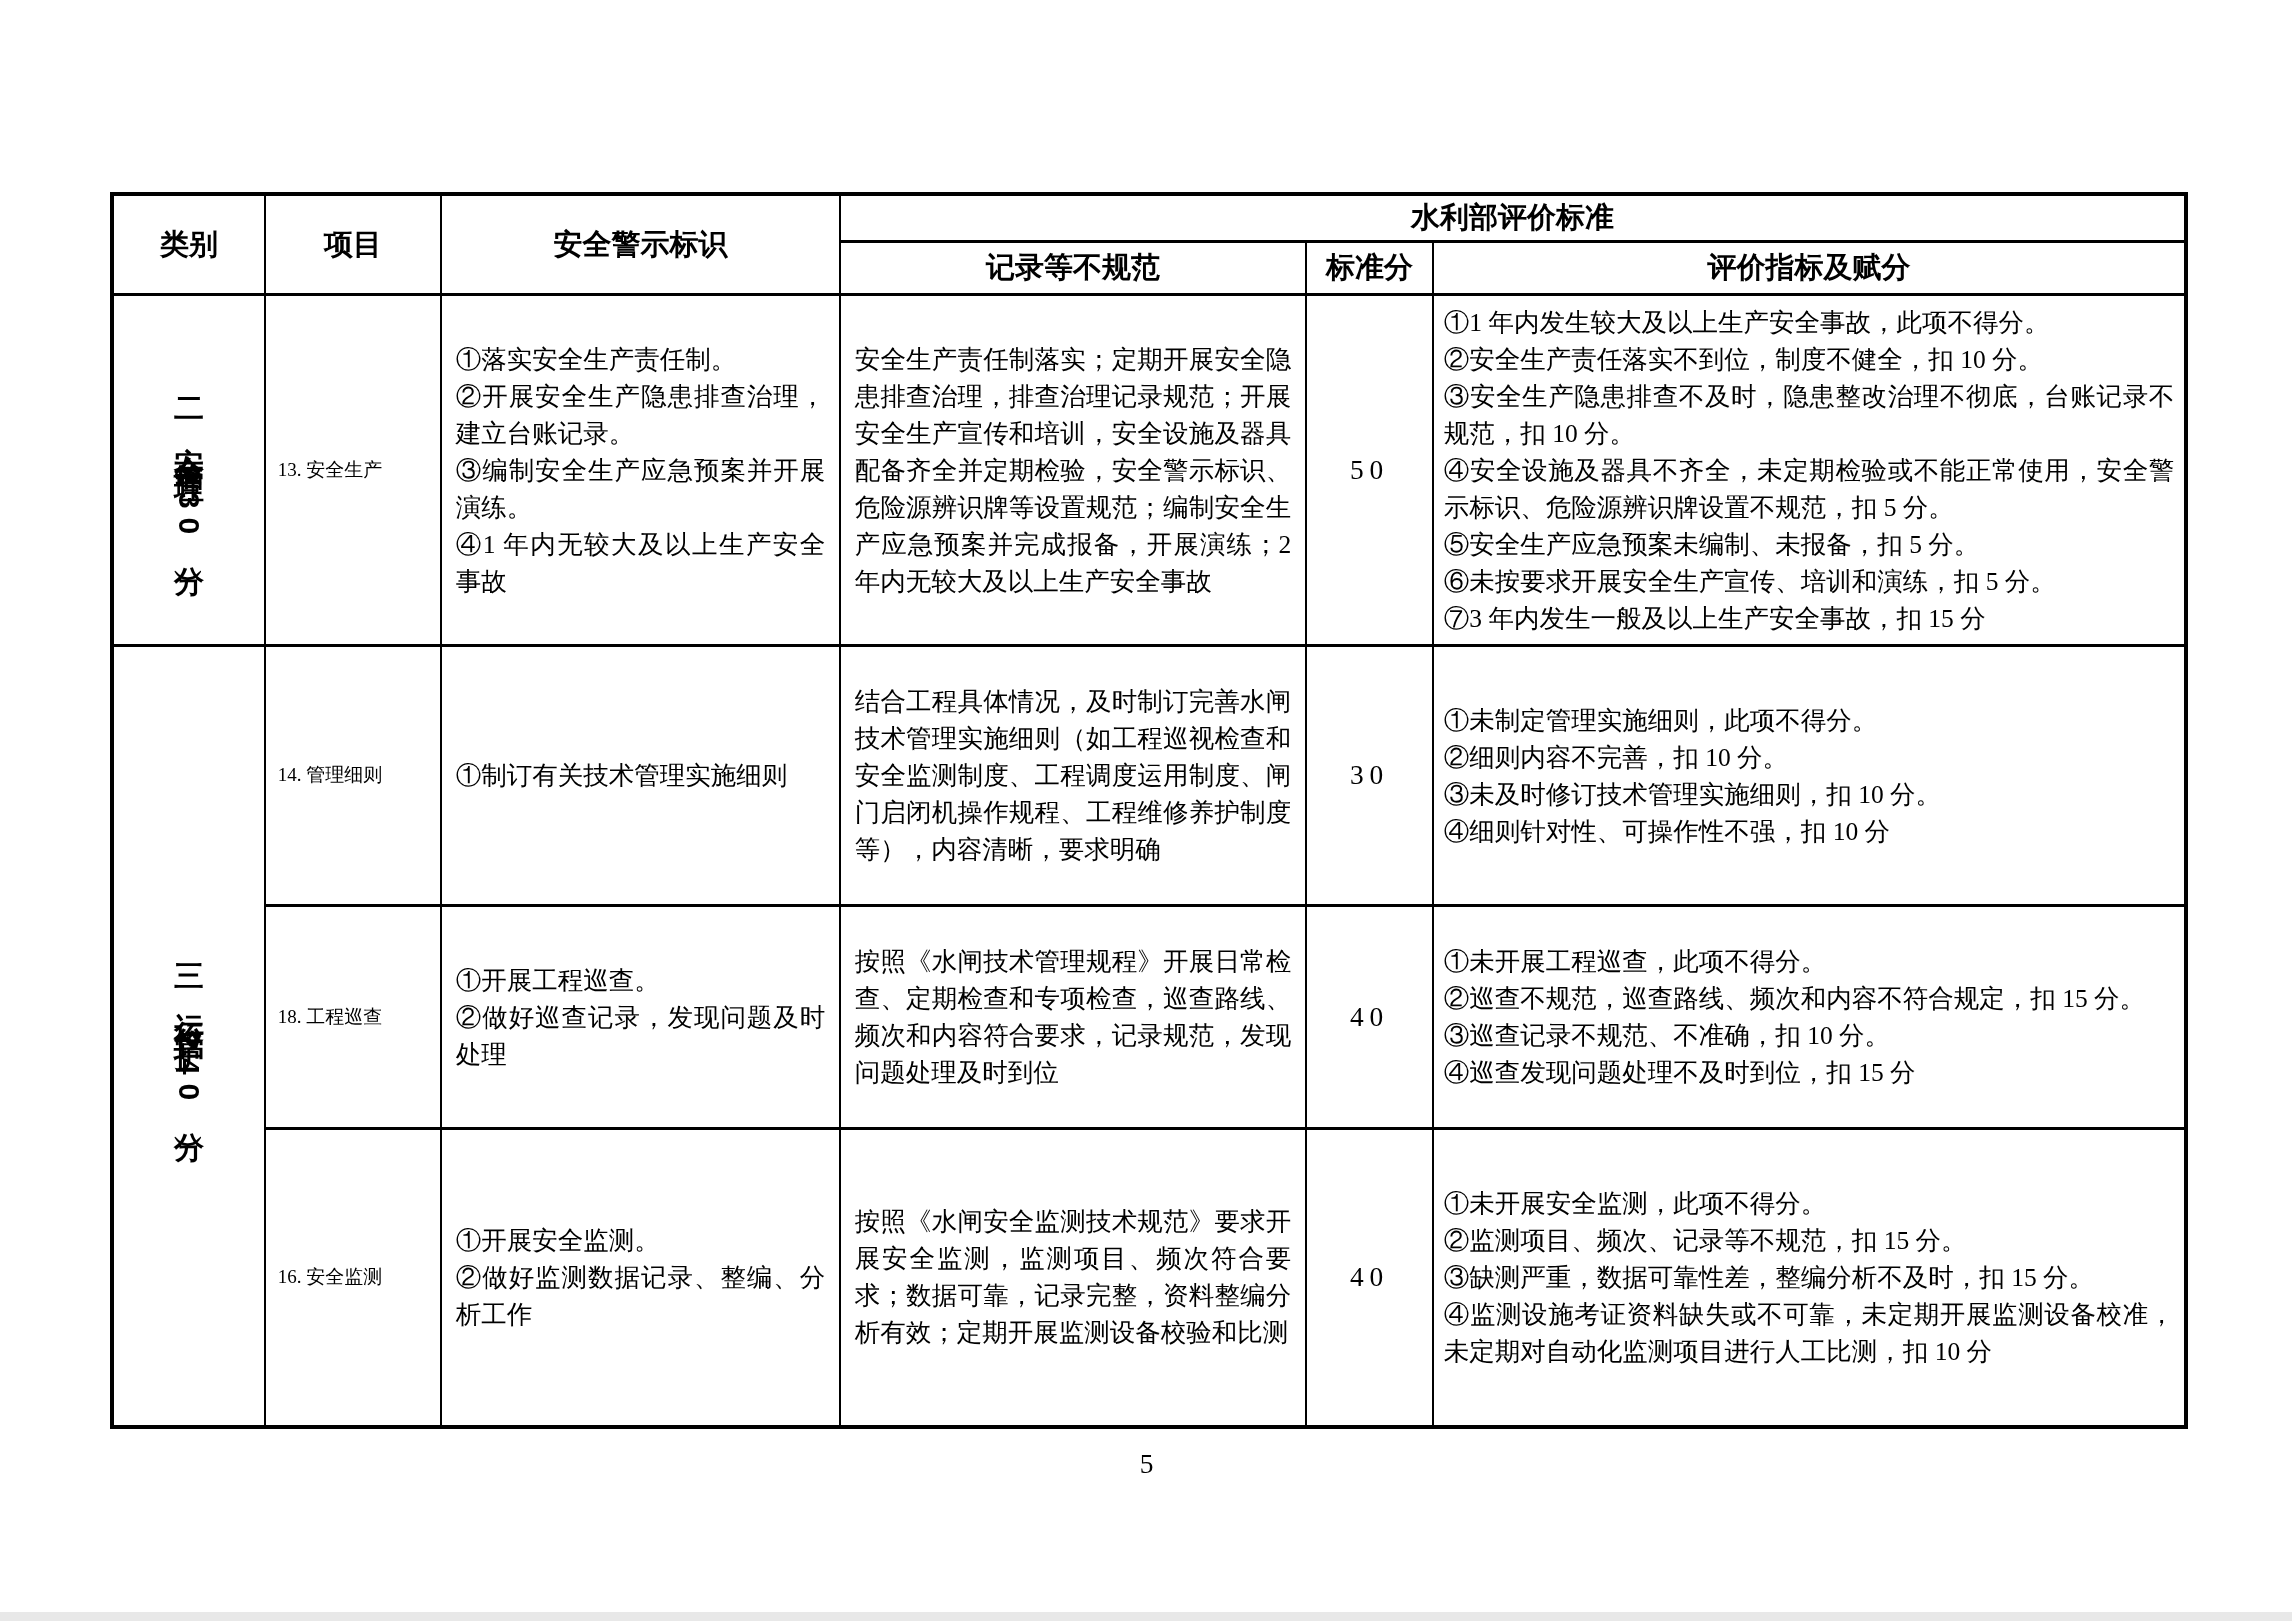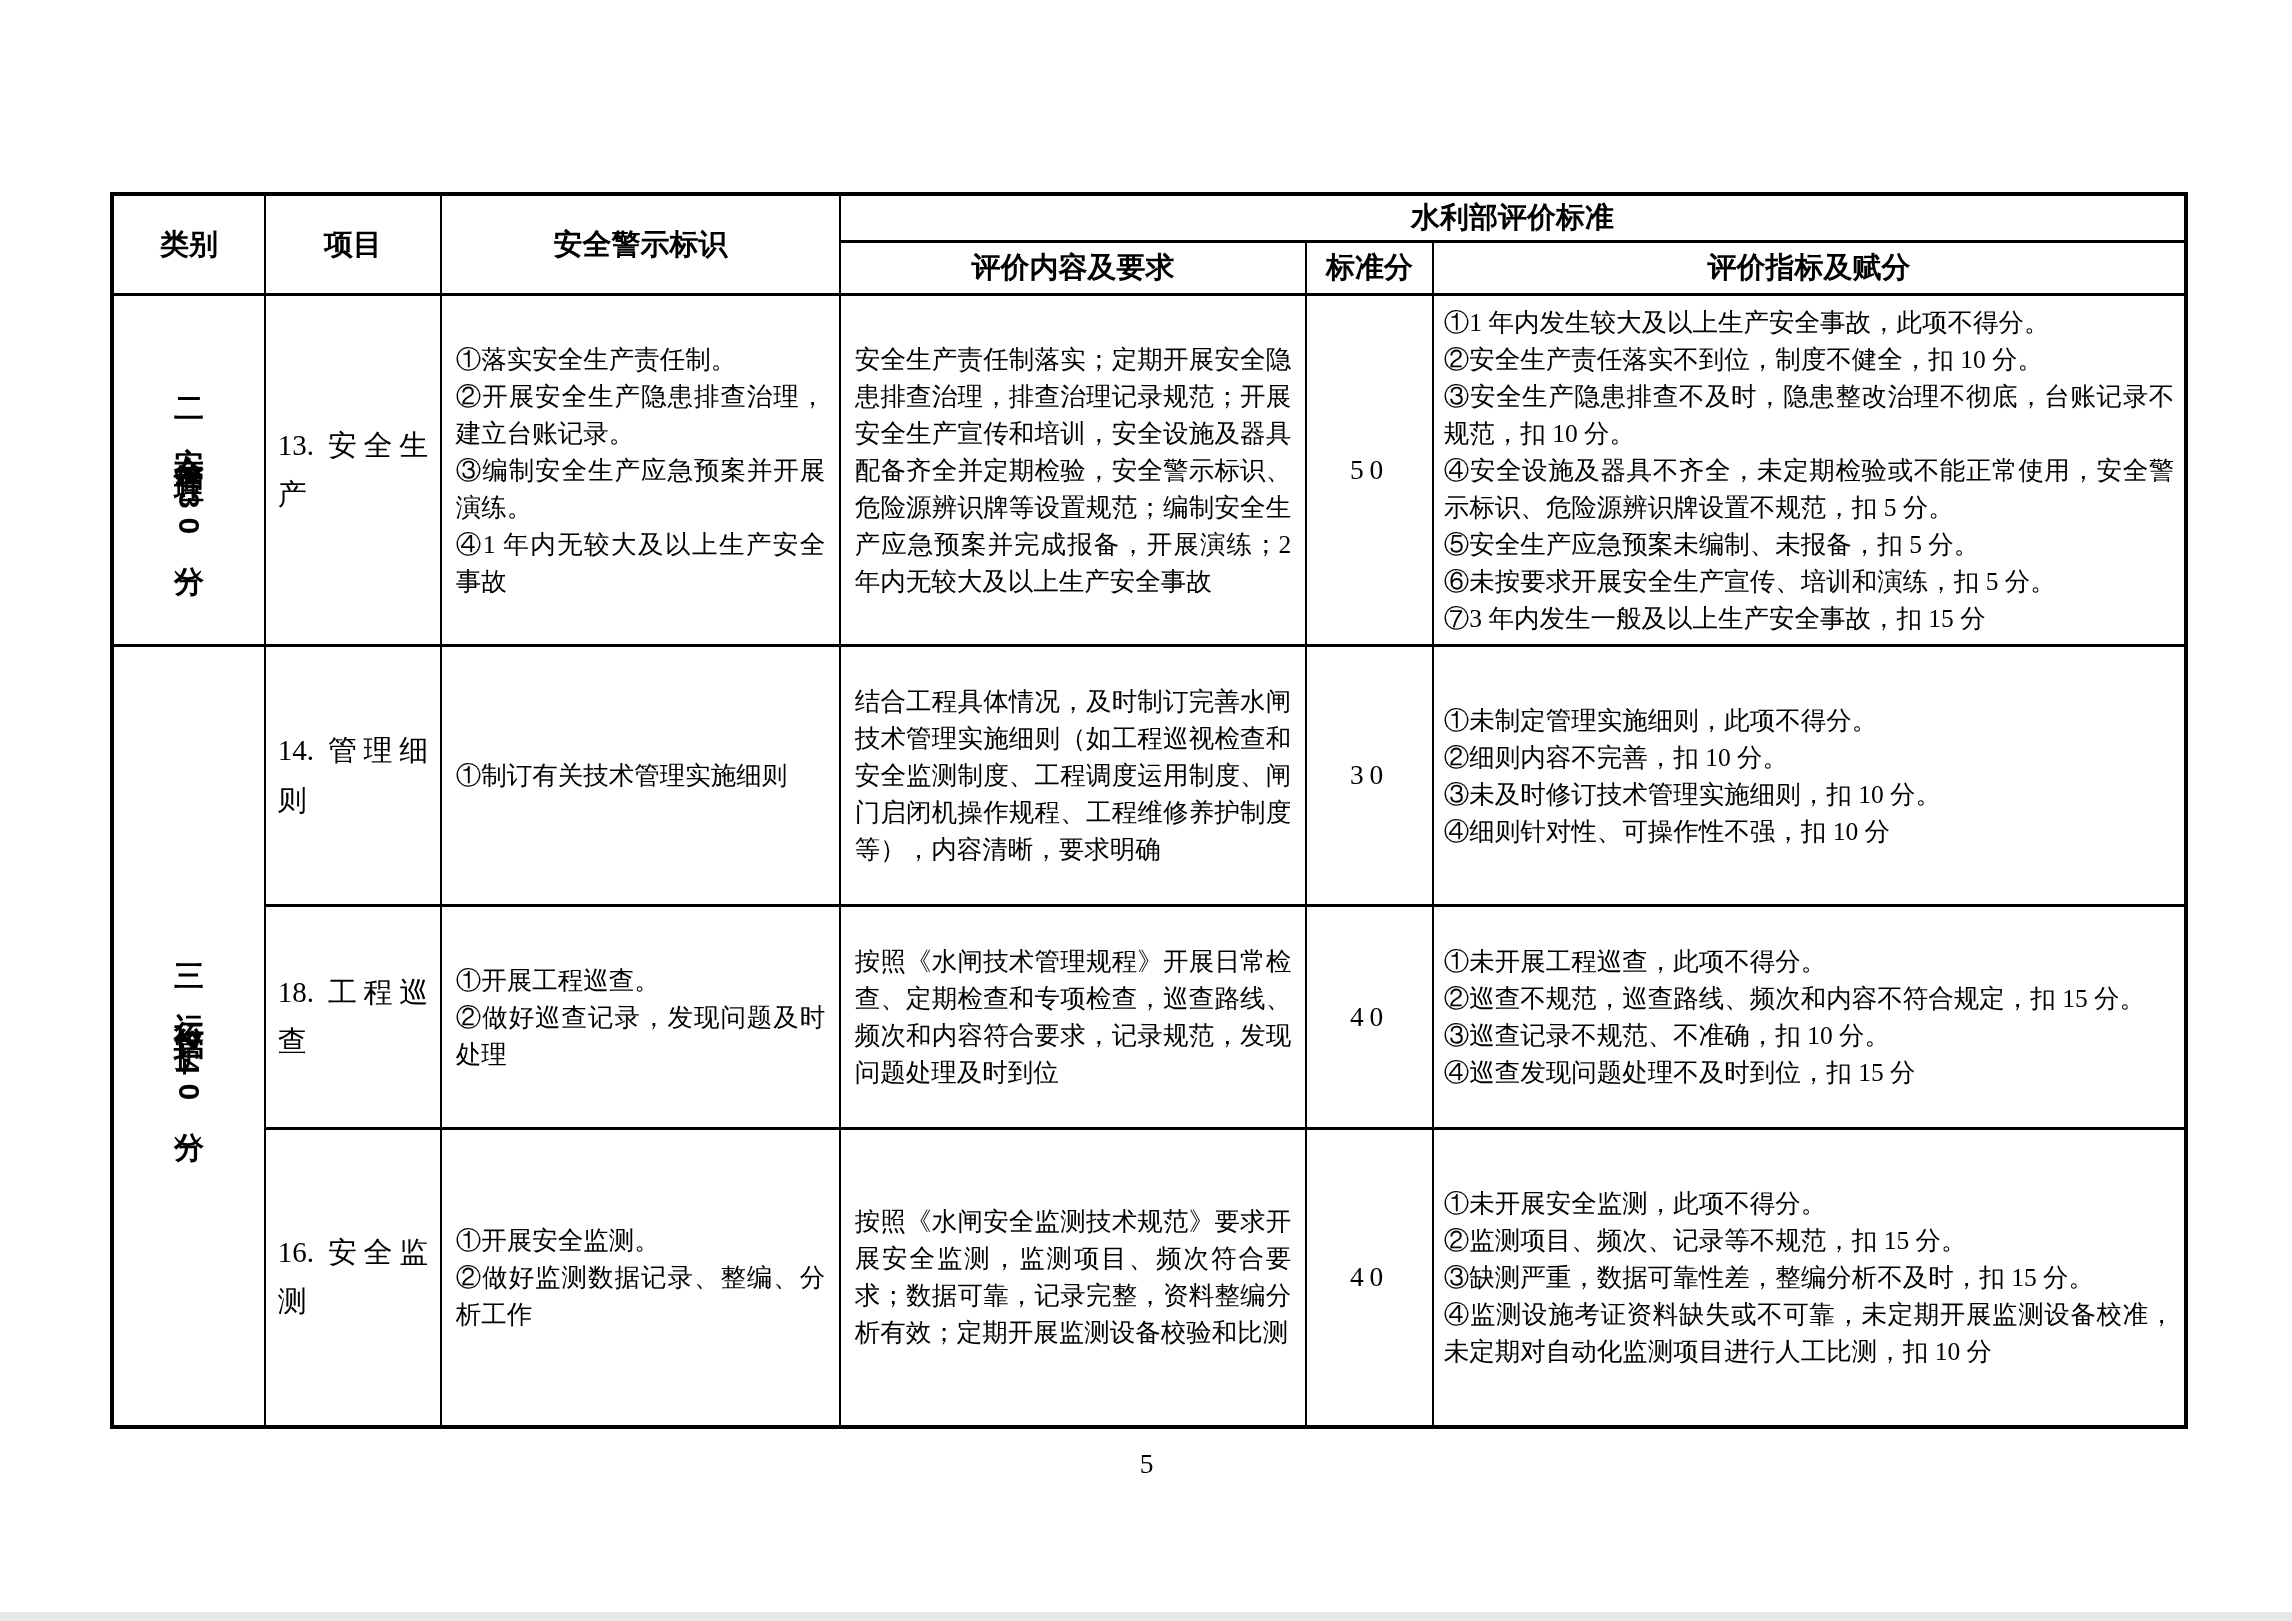--- a/index.html
+++ b/index.html
@@ -57,21 +57,21 @@
     writing-mode: vertical-rl;
     text-orientation: mixed;
     font-family: "Liberation Sans", sans-serif;
     font-weight: bold;
     font-size: 30px;
     letter-spacing: 8.8px;
     line-height: 1.0;
     white-space: pre;
   }
   td.proj {
-    font-size: 29px;
+    font-size: 19px;
     padding: 5.9px 11.8px;
     text-align: justify;
     line-height: 1.7;
   }
   td.pre {
     font-size: 25.5px;
     line-height: 37px;
     padding: 5.9px 13.7px;
     text-align: justify;
     white-space: pre-wrap;
@@ -108,21 +108,21 @@
         <col class="c-ind">
     </colgroup>
     <tbody>
       <tr class="hrow1">
         <td rowspan="2">类别</td>
         <td rowspan="2">项目</td>
         <td rowspan="2">安全警示标识</td>
         <td colspan="3" class="ministry">水利部评价标准</td>
       </tr>
       <tr class="hrow2">
-        <td>评价内容及要求</td>
+        <td>记录等不规范</td>
         <td>标准分</td>
         <td>评价指标及赋分</td>
       </tr>
 
       <tr class="brow r13">
         <td class="cat">
           <span class="cat-text">二　安全管理（230分）</span>
         </td>
         <td class="proj">13. 安全生产</td>
         <td class="pre">①落实安全生产责任制。

